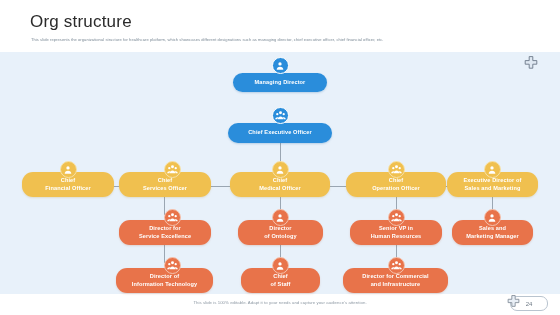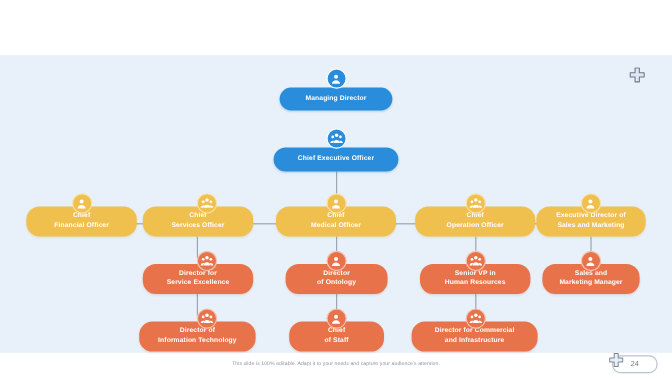--- a/index.html
+++ b/index.html
@@ -155,20 +155,24 @@
     z-index: 9;
   }
 </style>
 </head>
 <body>
 
 <div class="slide">
 
   <div class="canvas"></div>
 
+  <div class="header">
+    <div class="title">Org structure</div>
+    <div class="subtitle">This slide represents the organizational structure for healthcare platform, which showcases different designations such as managing director, chief executive officer, chief financial officer, etc.</div>
+  </div>
 
   <div class="vline" style="left:280px; top:109px; height:14px;"></div>
   <div class="vline" style="left:280px; top:143px; height:29px;"></div>
   <div class="hline" style="left:68px; top:186px; width:424px;"></div>
 
   <div class="vline" style="left:164px; top:197px; height:18px;"></div>
   <div class="vline" style="left:280px; top:197px; height:18px;"></div>
   <div class="vline" style="left:396px; top:197px; height:18px;"></div>
   <div class="vline" style="left:492px; top:197px; height:18px;"></div>
 

